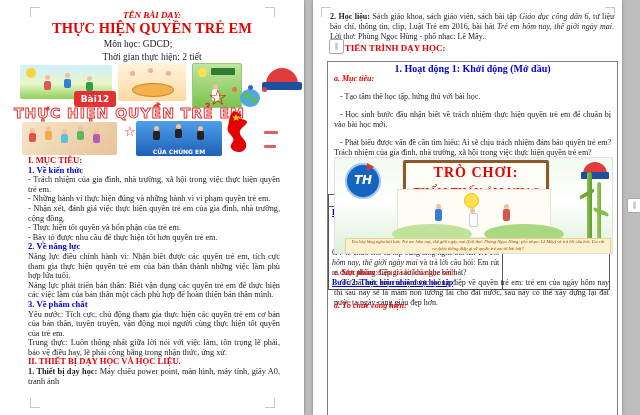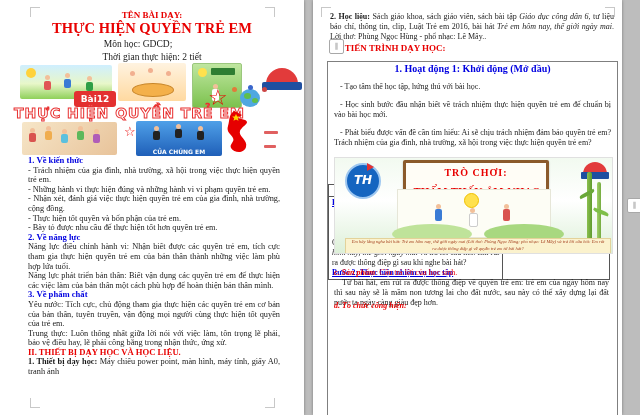--- a/index.html
+++ b/index.html
@@ -56,21 +56,21 @@
 </style>
 </head>
 <body>
 
 <div class="page" id="page-left">
   <div class="crop tl abs" style="left:30px;top:7px;"></div>
   <div class="crop tr abs" style="left:265px;top:7px;"></div>
   <div class="crop bl abs" style="left:30px;top:398px;"></div>
   <div class="crop br abs" style="left:265px;top:398px;"></div>
 
-  <div class="abs ctr red b" style="left:0;top:10px;width:304px;font-size:9px;">TÊN BÀI DẠY:</div>
+  <div class="abs ctr red b" style="left:0;top:10px;width:304px;font-size:9px;font-style:italic;">TÊN BÀI DẠY:</div>
   <div class="abs ctr red b" style="left:0;top:20px;width:304px;font-size:14.5px;">THỰC HIỆN QUYỀN TRẺ EM</div>
   <div class="abs ctr" style="left:0;top:39px;width:276px;font-size:9.5px;">Môn học: GDCD;</div>
   <div class="abs ctr" style="left:0;top:52px;width:304px;font-size:9.5px;">Thời gian thực hiện: 2 tiết</div>
 
   <div class="abs" id="collage">
     <div class="thumb" style="left:8px;top:2px;width:92px;height:34px;background:linear-gradient(180deg,#cfefff 0%,#e8f7c9 55%,#8fd05a 100%);">
       <div class="fig" style="left:6px;top:3px;width:10px;height:10px;border-radius:50%;background:#ffd23c;"></div>
       <div class="bodyfig" style="left:24px;top:16px;background:#e05555;"></div>
         <div class="head" style="left:25px;top:10px;"></div>
       <div class="bodyfig" style="left:44px;top:14px;background:#3a7bd5;"></div>
@@ -132,20 +132,21 @@
     </div>
     <svg class="abs" style="left:206px;top:47px;" width="44" height="46" viewBox="0 0 44 46">
       <path d="M16 1 L24 5 L20 8 L27 10 C33 13 24 16 22 21 C20 26 30 30 28 37 C26 44 16 43 13 38 C11 34 17 32 15 28 C13 24 8 22 10 16 C12 10 10 6 16 1 Z" fill="#e60000"></path>
       <path d="M18 4 l1.2 2.4 2.6 .2 -2 1.7 .7 2.5 -2.5 -1.4 -2.5 1.4 .7 -2.5 -2 -1.7 2.6 -.2 Z" fill="#ffd400"></path>
     </svg>
     <div class="abs" style="left:252px;top:68px;width:14px;height:3px;background:#e06060;border-radius:1px;"></div>
     <div class="abs" style="left:252px;top:82px;width:12px;height:3px;background:#e06060;border-radius:1px;"></div>
   </div>
 
   <div class="abs lp-body j">
+    <p class="h-red">I. MỤC TIÊU:</p>
     <p class="h-blue">1. Về kiến thức</p>
     <p>- Trách nhiệm của gia đình, nhà trường, xã hội trong việc thực hiện quyền trẻ em.</p>
     <p>- Những hành vi thực hiện đúng và những hành vi vi phạm quyền trẻ em.</p>
     <p>- Nhận xét, đánh giá việc thực hiện quyền trẻ em của gia đình, nhà trường, cộng đồng.</p>
     <p>- Thực hiện tốt quyền và bổn phận của trẻ em.</p>
     <p>- Bày tỏ được nhu cầu để thực hiện tốt hơn quyền trẻ em.</p>
     <p class="h-blue">2. Về năng lực</p>
     <p>Năng lực điều chỉnh hành vi: Nhận biết được các quyền trẻ em, tích cực tham gia thực hiện quyền trẻ em của bản thân thành những việc làm phù hợp lứa tuổi.</p>
     <p>Năng lực phát triển bản thân: Biết vận dụng các quyền trẻ em để thực hiện các việc làm của bản thân một cách phù hợp để hoàn thiện bản thân mình.</p>
     <p class="h-blue">3. Về phẩm chất</p>
@@ -160,32 +161,33 @@
   <div class="crop tl abs" style="left:8px;top:7px;"></div>
   <div class="crop tr abs" style="left:292px;top:7px;"></div>
 
   <div class="abs rp-top j">
     <p><span class="b">2. Học liệu:</span><span> Sách giáo khoa, sách giáo viên, sách bài tập <i>Giáo dục công dân 6</i>, tư liệu báo chí, thông tin, clip,  Luật Trẻ em 2016, bài hát <i>Trẻ em hôm nay, thế giới ngày mai</i>. Lời thơ: Phùng Ngọc Hùng - phổ nhạc: Lê Mây..</span></p>
     <p class="h-red" style="font-size:9px;margin-top:1px;">III. TIẾN TRÌNH DẠY HỌC:</p>
   </div>
 
   <div class="abs" id="outer-table">
     <div class="ctr blue b" style="font-size:10px;margin-top:2px;">1. Hoạt động 1: Khởi động (Mở đầu)</div>
+    <div class="pad red b i">a. Mục tiêu:</div>
     <p class="pad j" style="text-indent:6px;">- Tạo tâm thế học tập, hứng thú với bài học.</p>
     <p class="pad j" style="text-indent:6px;">- Học sinh bước đầu nhận biết về trách nhiệm thực hiện quyền trẻ em để chuẩn bị vào bài học mới.</p>
     <p class="pad j" style="text-indent:6px;">- Phát biểu được vấn đề cần tìm hiểu: Ai sẽ chịu trách nhiệm đảm bảo quyền trẻ em? Trách nhiệm của gia đình, nhà trường, xã hội trong việc thực hiện quyền trẻ em?</p>
     <p class="pad j"><span class="red b i">b. Nội dung</span><span>: Học sinh cùng nghe bài hát <i>Trẻ em hôm nay, thế giới ngày mai</i>. Lời thơ: Phùng Ngọc Hùng - phổ nhạc: Lê Mây và chia sẻ quyền của trẻ em.</span></p>
 
     <div class="abs" id="game-slide">
       <div class="abs" style="left:10px;top:5px;width:32px;height:32px;border-radius:50%;background:#1565c0;border:2px solid #9ec7f0;">
         <div class="ctr b i" style="color:#fff;font-size:12px;line-height:30px;font-family:'DejaVu Sans',sans-serif;">TH</div>
         <div class="abs" style="left:20px;top:-2px;width:0;height:0;border-left:7px solid #e33030;border-top:4px solid transparent;border-bottom:4px solid transparent;"></div>
       </div>
       <div class="abs ctr" style="left:68px;top:2px;width:140px;height:44px;background:#fffdf6;border:3px solid #8b5a2b;border-radius:2px;box-shadow:0 1px 2px rgba(0,0,0,.25);">
-        <div class="red b" style="font-size:10px;margin-top:5px;letter-spacing:1px;text-align:center;">TRÒ CHƠI:</div>
+        <div class="red b" style="font-size:14px;margin-top:5px;letter-spacing:1px;text-align:center;">TRÒ CHƠI:</div>
         <div class="red b i" style="font-size:9.5px;margin-top:9px;font-family:'DejaVu Serif',serif;">THẨM THẤU ÂM NHẠC</div>
       </div>
       <div class="abs" style="left:246px;top:4px;width:28px;height:18px;">
         <div class="fig" style="left:2px;top:0;width:24px;height:12px;border-radius:12px 12px 0 0;background:#e23b3b;"></div>
         <div class="fig" style="left:0;top:10px;width:28px;height:7px;background:#1f4fa0;border-radius:1px;"></div>
       </div>
 
       <div class="abs" style="left:252px;top:14px;width:5px;height:81px;background:linear-gradient(90deg,#8cc04f,#5f9b2e);border-radius:2px;"></div>
       <div class="abs" style="left:262px;top:24px;width:4px;height:71px;background:linear-gradient(90deg,#a3d16a,#74ab3f);border-radius:2px;"></div>
       <div class="abs" style="left:244px;top:34px;width:16px;height:4px;background:#6aa839;border-radius:50% 0;transform:rotate(-25deg);"></div>

